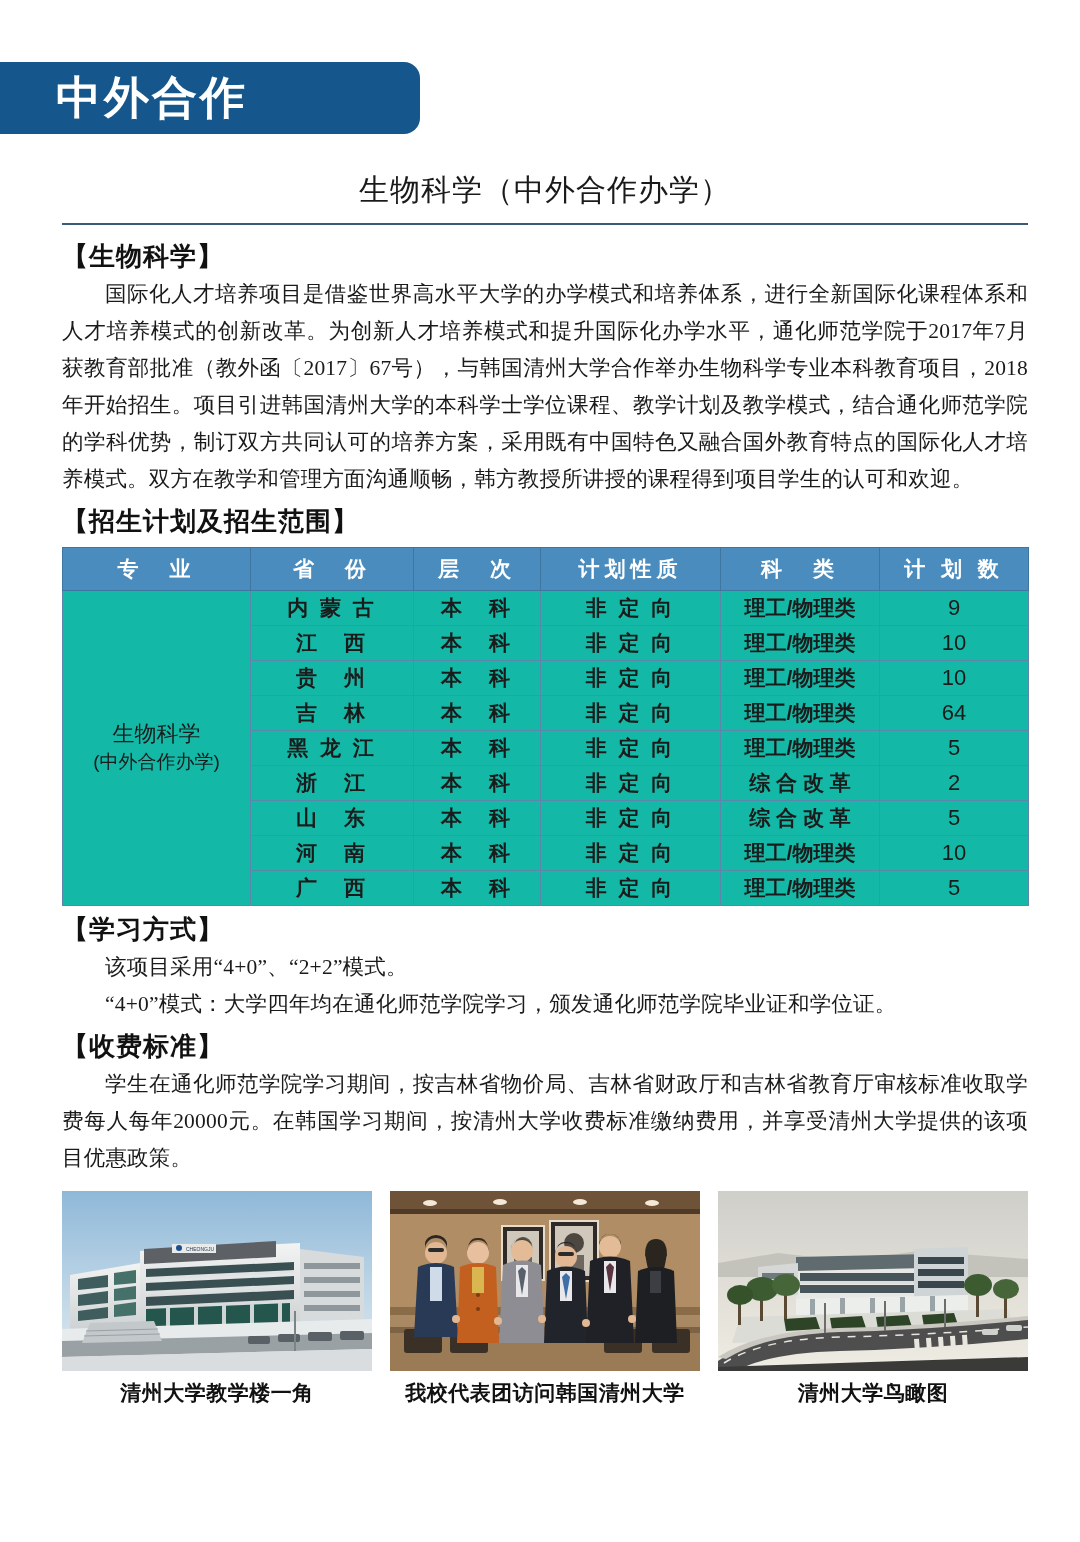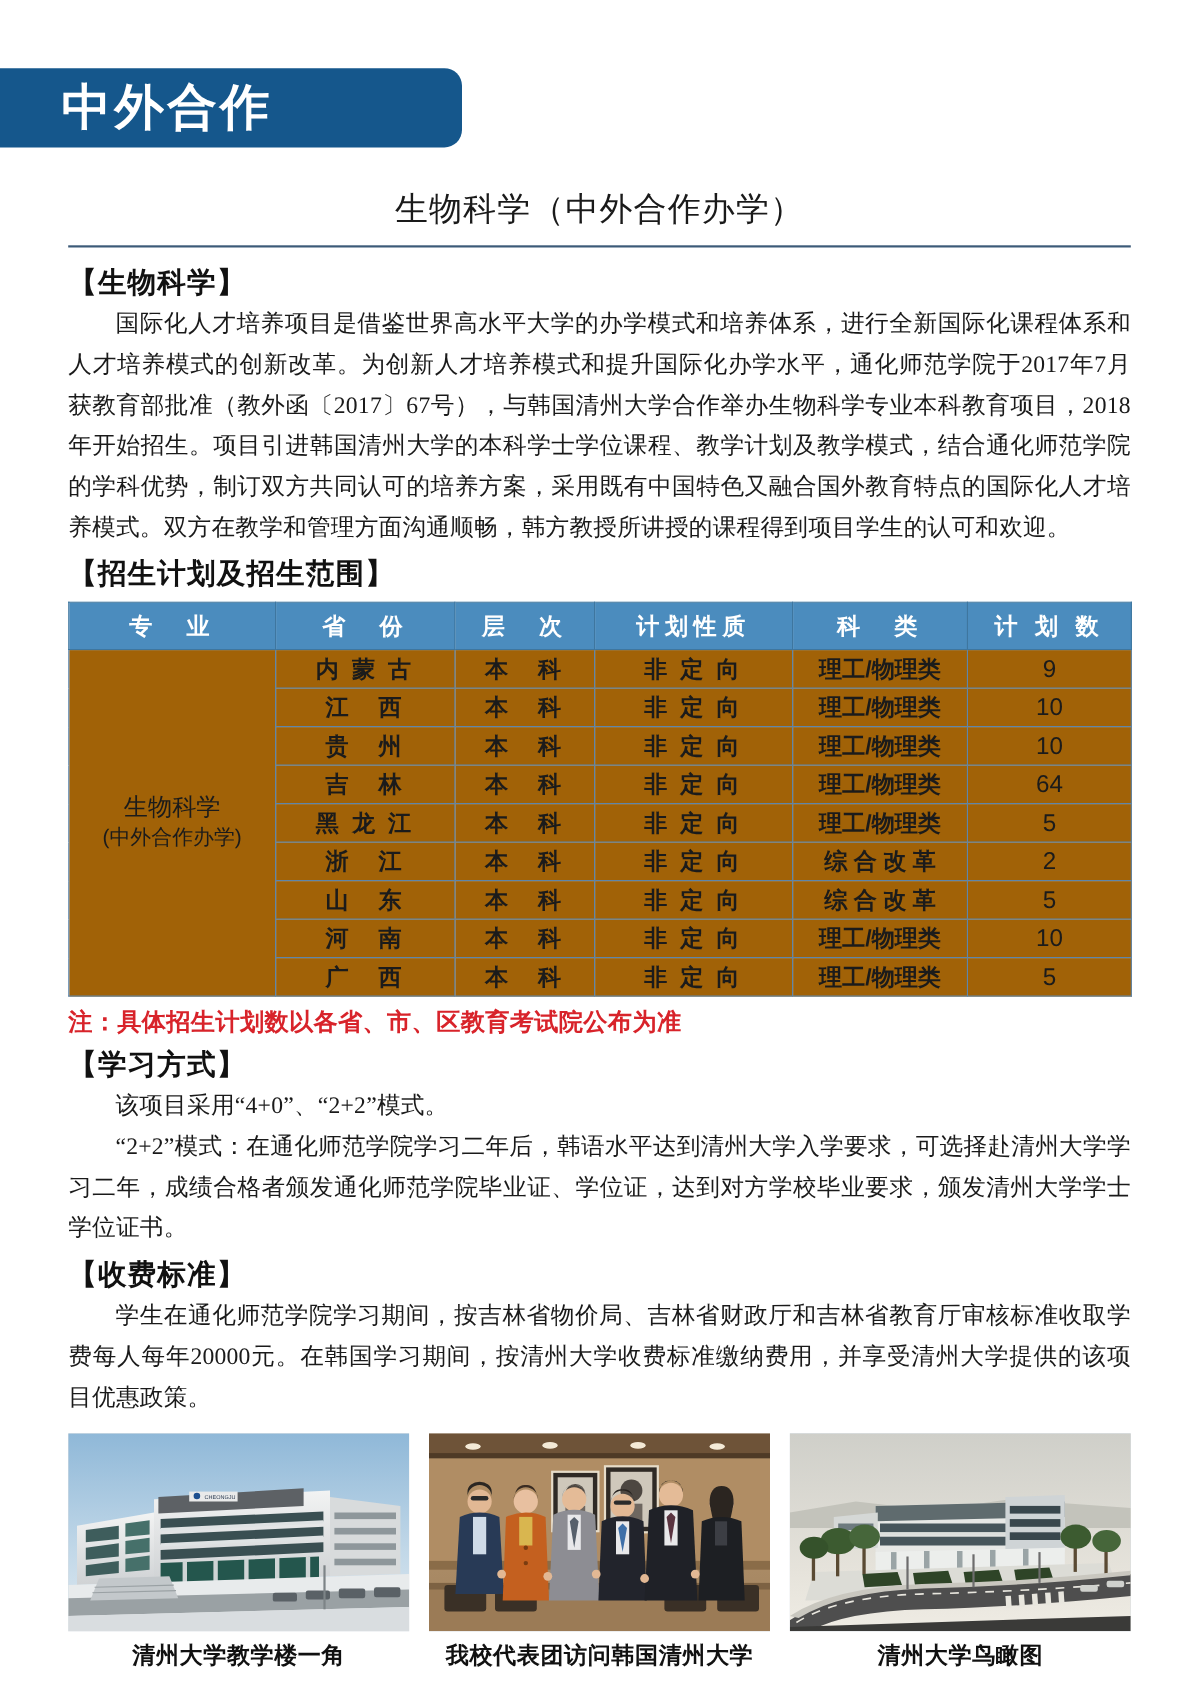--- a/index.html
+++ b/index.html
@@ -118,21 +118,21 @@
   }
   table.plan thead th {
     background: #4b8cbe;
     color: #ffffff;
     font-weight: bold;
     letter-spacing: 5px;
     height: 38px;
     border-color: #3e769f;
   }
   table.plan tbody td {
-    background: #a16207;
+    background: #14b8a6;
     font-weight: bold;
     letter-spacing: 3px;
   }
   table.plan tbody td.num {
     letter-spacing: 0;
     font-weight: normal;
     font-size: 22px;
   }
   table.plan tbody td.kelei {
     letter-spacing: 0;
@@ -276,25 +276,24 @@
           <tr>
             <td>广　西</td>
             <td>本　科</td>
             <td>非 定 向</td>
             <td class="kelei">理工/物理类</td>
             <td class="num">5</td>
           </tr>
         </tbody>
     </table>
 
-    <div class="note-red">注：具体招生计划数以各省、市、区教育考试院公布为准</div>
 
     <div class="section-head">【学习方式】</div>
     <p class="para indent">该项目采用“4+0”、“2+2”模式。</p>
-    <p class="para indent">“2+2”模式：在通化师范学院学习二年后，韩语水平达到清州大学入学要求，可选择赴清州大学学习二年，成绩合格者颁发通化师范学院毕业证、学位证，达到对方学校毕业要求，颁发清州大学学士学位证书。</p>
+    <p class="para indent">“4+0”模式：大学四年均在通化师范学院学习，颁发通化师范学院毕业证和学位证。</p>
 
     <div class="section-head">【收费标准】</div>
     <p class="para indent">学生在通化师范学院学习期间，按吉林省物价局、吉林省财政厅和吉林省教育厅审核标准收取学费每人每年20000元。在韩国学习期间，按清州大学收费标准缴纳费用，并享受清州大学提供的该项目优惠政策。</p>
 
     <div class="photos">
 
       <div class="photo-cell">
         <div class="photo-frame">
           <svg viewBox="0 0 310 180" width="310" height="180" preserveAspectRatio="none">
             <defs>

